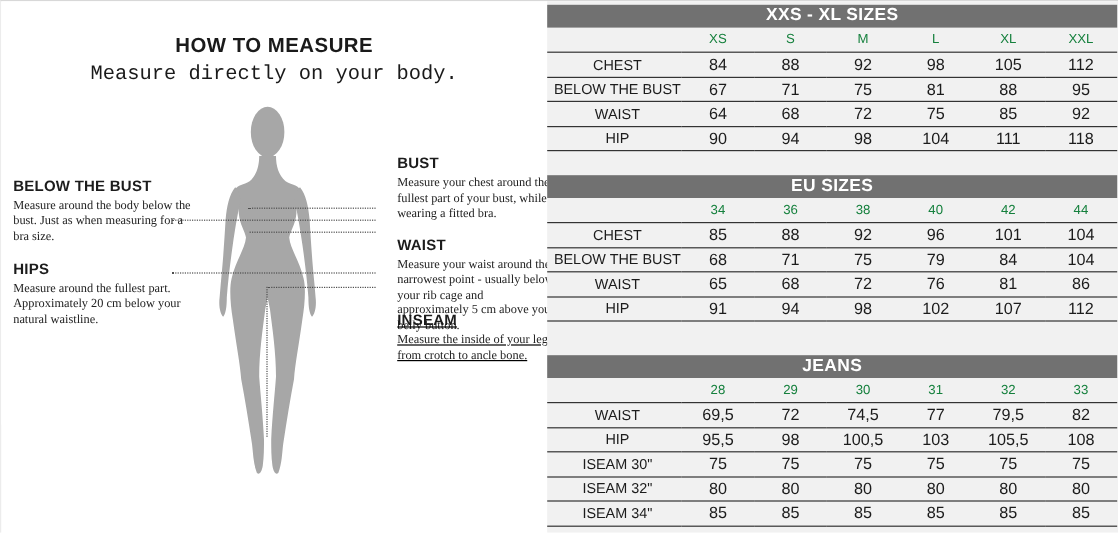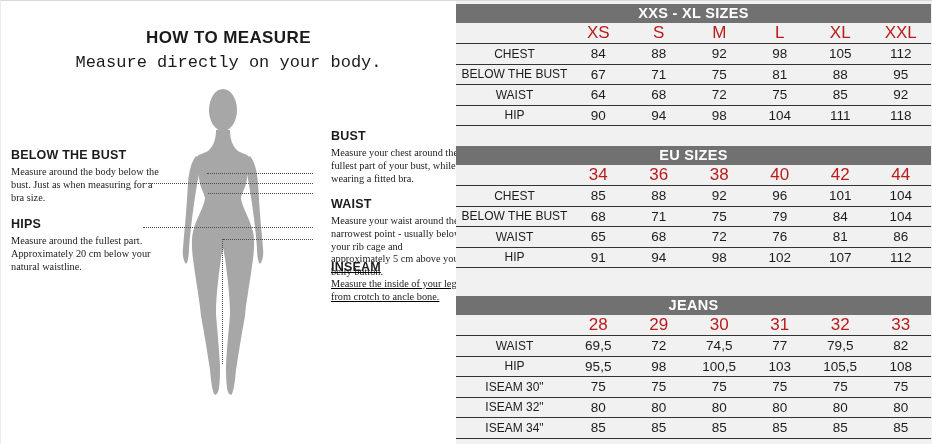--- a/index.html
+++ b/index.html
@@ -49,21 +49,21 @@
   .tbl-title {
     height:19px; line-height:19px; text-align:center;
     background:var(--header-bar, #717171); color:var(--header-text, #ffffff);
     font-weight:700; font-size:14.5px; letter-spacing:0.3px;
   }
   .tbl-title.gap20 { margin-top:20px; }
   .tbl-title.gap28 { margin-top:28px; }
   table.sizes { width:475px; border-collapse:collapse; table-layout:fixed; }
   table.sizes col.labelcol { width:112px; }
   table.sizes th {
-    font-weight:400; font-size:17px; color:#b91c1c; height:20px;
+    font-weight:400; font-size:11px; color:#15803d; height:20px;
     border-bottom:1.5px solid var(--row-line, #333); text-align:center; padding:0;
   }
   table.sizes th.corner { border-bottom:1.5px solid var(--row-line, #333); }
   table.sizes td {
     font-size:13.5px; color:#1c1c1c; text-align:center; height:19.5px;
     border-bottom:1.5px solid var(--row-line, #333); padding:0;
   }
   table.sizes td.rowlabel { text-align:center; font-size:12px; padding-left:5px; }
 </style>
 </head>

